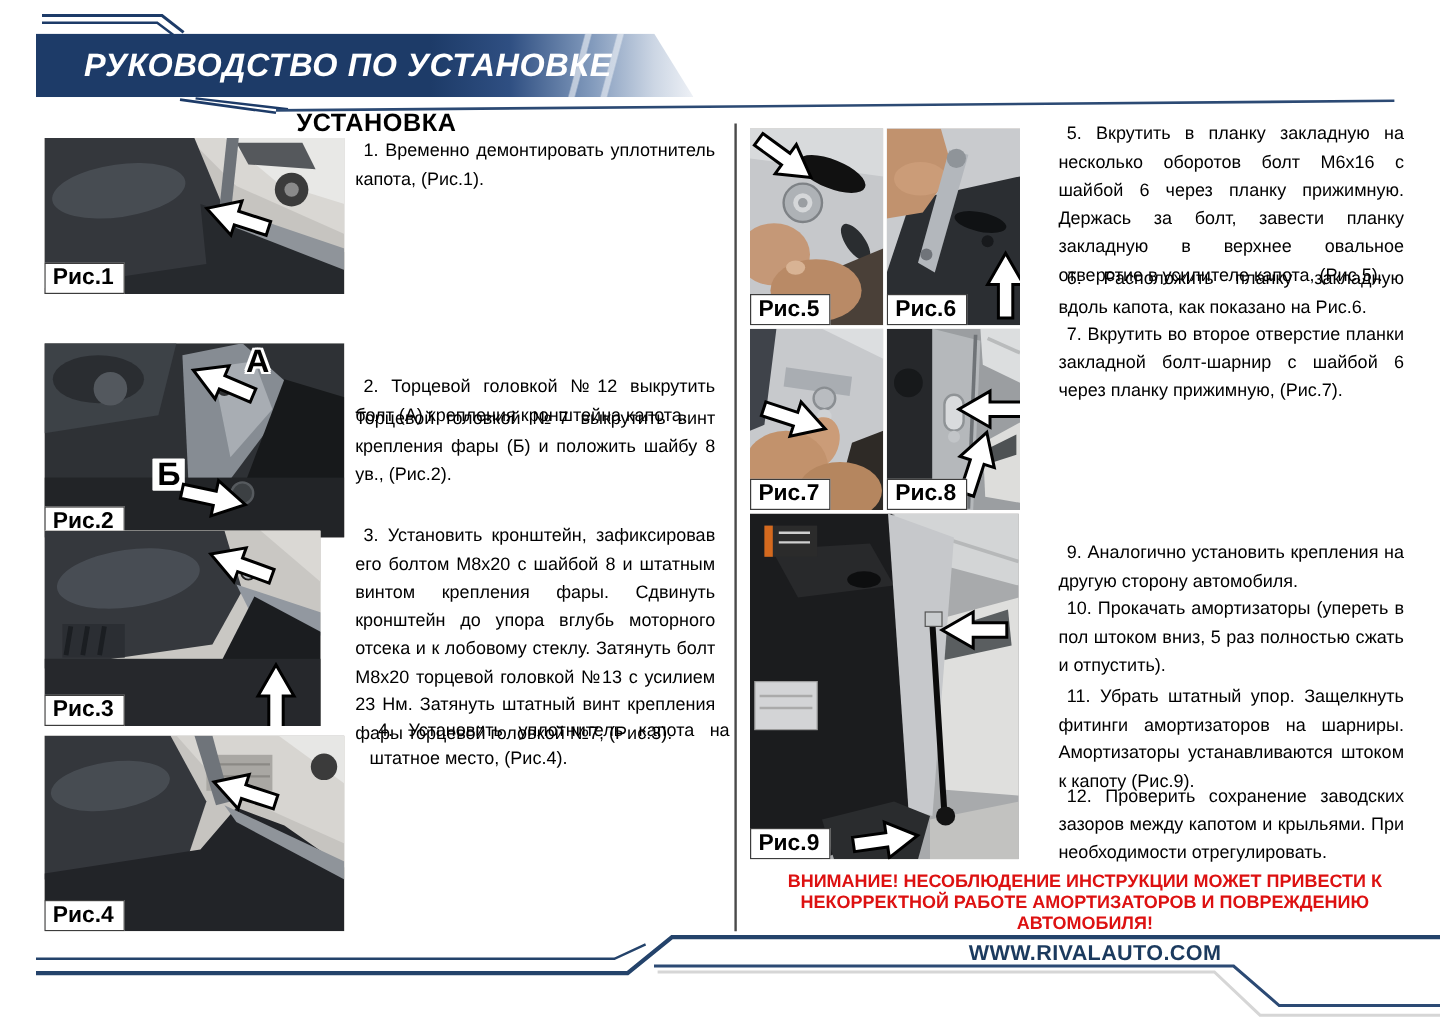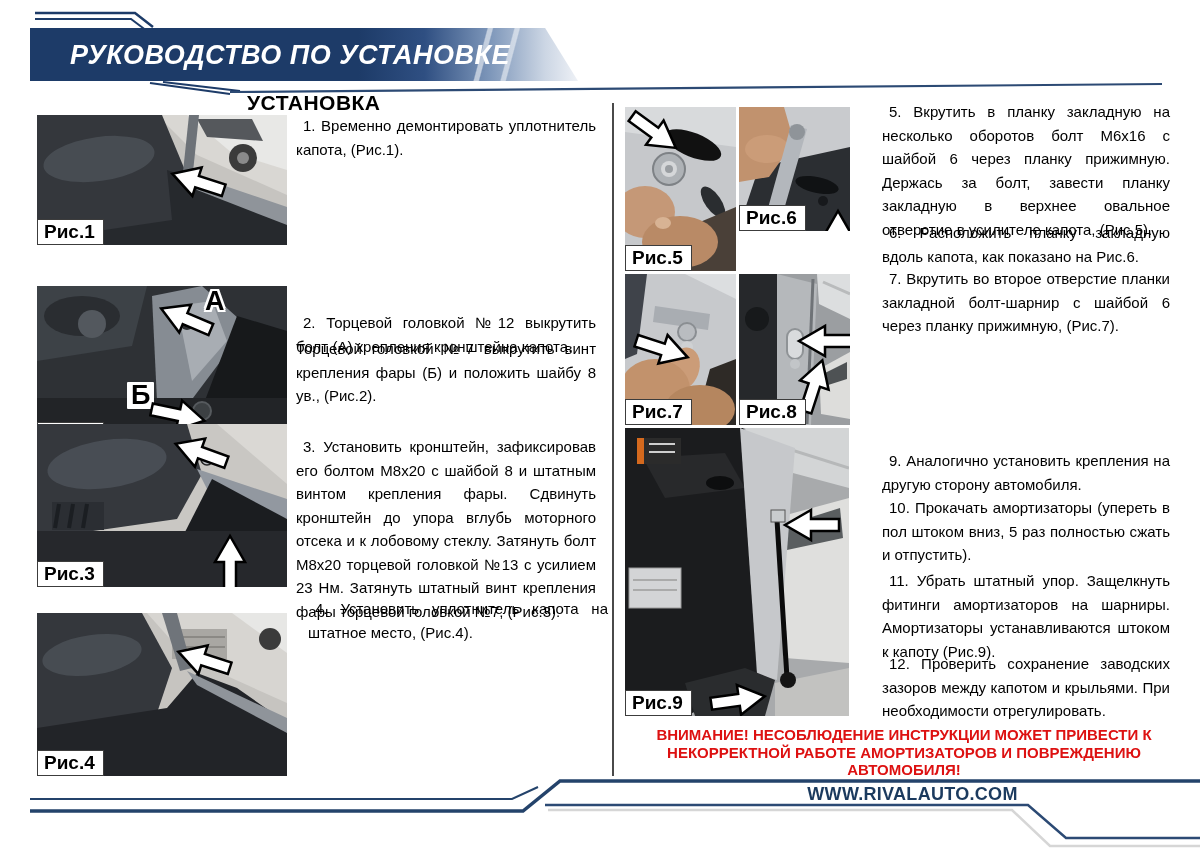--- a/index.html
+++ b/index.html
@@ -103,21 +103,21 @@
     <svg class="arrow" width="58" height="34" viewBox="0 0 58 34" style="left:120px;top:16px;transform:rotate(203deg);">
       <polygon points="2,11 30,11 30,2 56,17 30,32 30,23 2,23" fill="#fff" stroke="#000" stroke-width="2.5"></polygon>
     </svg>
     <div class="marker marker-box" style="left:90px;top:96px;">Б</div>
     <svg class="arrow" width="58" height="34" viewBox="0 0 58 34" style="left:112px;top:112px;transform:rotate(12deg);">
       <polygon points="2,11 30,11 30,2 56,17 30,32 30,23 2,23" fill="#fff" stroke="#000" stroke-width="2.5"></polygon>
     </svg>
     <div class="fig-label">Рис.2</div>
   </div>
 
-  <div class="fig" style="left:37px;top:424px;width:250px;height:163px;text-align:right;">
+  <div class="fig" style="left:37px;top:442px;width:230px;height:163px;text-align:right;">
     <svg class="art" width="250" height="163" viewBox="0 0 250 163">
       <rect width="250" height="163" fill="#c9c7c3"></rect>
       <polygon points="180,0 250,0 250,60" fill="#dad8d4"></polygon>
       <polygon points="0,0 150,0 165,50 140,95 0,115" fill="#35383d"></polygon>
       <ellipse cx="70" cy="40" rx="60" ry="24" fill="#484d54" transform="rotate(-8 70 40)"></ellipse>
       <rect x="15" y="78" width="52" height="28" fill="#2b2e33"></rect>
       <line x1="22" y1="80" x2="18" y2="104" stroke="#1b1e22" stroke-width="4"></line>
       <line x1="36" y1="80" x2="32" y2="104" stroke="#1b1e22" stroke-width="4"></line>
       <line x1="50" y1="80" x2="46" y2="104" stroke="#1b1e22" stroke-width="4"></line>
       <polygon points="160,45 250,75 250,95 170,65" fill="#9298a0"></polygon>
@@ -168,21 +168,21 @@
       <ellipse cx="20" cy="105" rx="30" ry="26" fill="#c59877"></ellipse>
       <ellipse cx="55" cy="135" rx="38" ry="26" fill="#b98a66"></ellipse>
       <ellipse cx="38" cy="116" rx="8" ry="6" fill="#d8b394"></ellipse>
     </svg>
     <svg class="arrow" width="58" height="34" viewBox="0 0 58 34" style="left:0px;top:8px;transform:rotate(36deg);">
       <polygon points="2,11 30,11 30,2 56,17 30,32 30,23 2,23" fill="#fff" stroke="#000" stroke-width="2.5"></polygon>
     </svg>
     <div class="fig-label">Рис.5</div>
   </div>
 
-  <div class="fig" style="left:739px;top:107px;width:111px;height:124px;">
+  <div class="fig" style="left:739px;top:107px;width:111px;height:164px;">
     <svg class="art" width="111" height="164" viewBox="0 0 111 164">
       <rect width="111" height="164" fill="#c9cbce"></rect>
       <polygon points="20,60 111,40 111,164 0,164 0,120" fill="#2b2e32"></polygon>
       <polygon points="0,0 45,0 55,35 30,70 0,75" fill="#c1926e"></polygon>
       <ellipse cx="28" cy="42" rx="22" ry="14" fill="#cb9c78"></ellipse>
       <polygon points="52,18 68,22 40,120 26,112" fill="#b3b7bc"></polygon>
       <circle cx="33" cy="105" r="5" fill="#70747a"></circle>
       <circle cx="58" cy="25" r="8" fill="#8f9499"></circle>
       <ellipse cx="78" cy="78" rx="22" ry="8" fill="#101214" transform="rotate(12 78 78)"></ellipse>
       <circle cx="84" cy="94" r="5" fill="#17191c"></circle>

